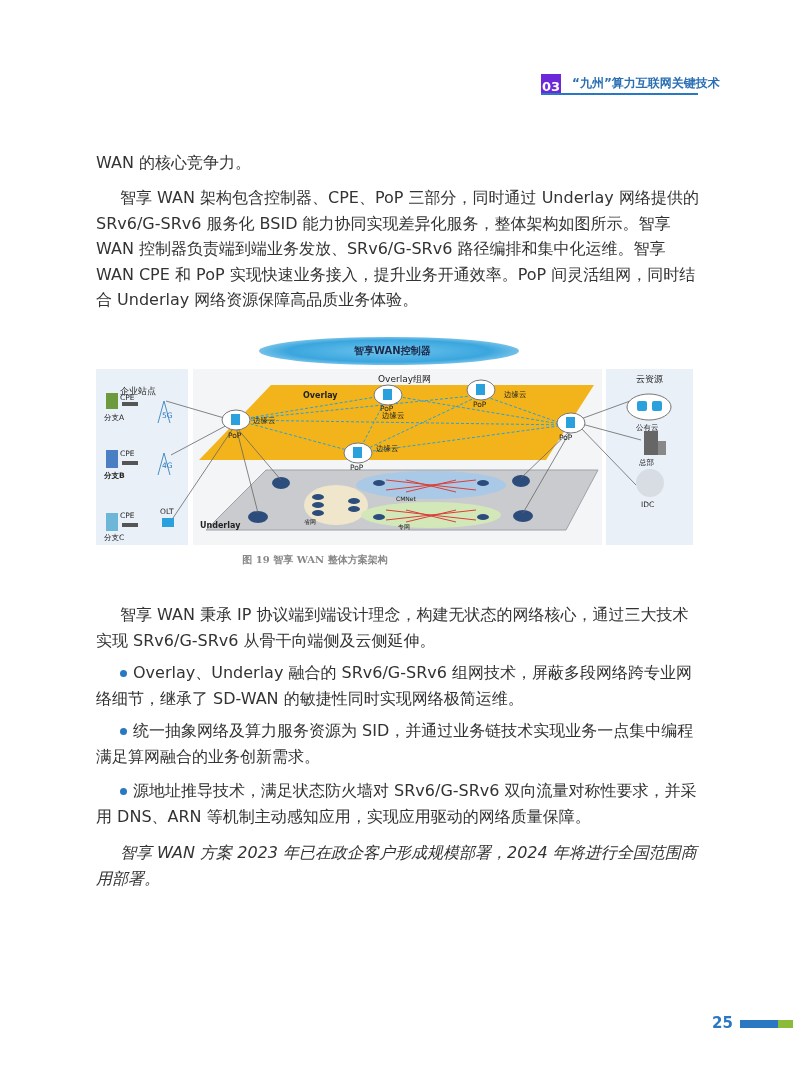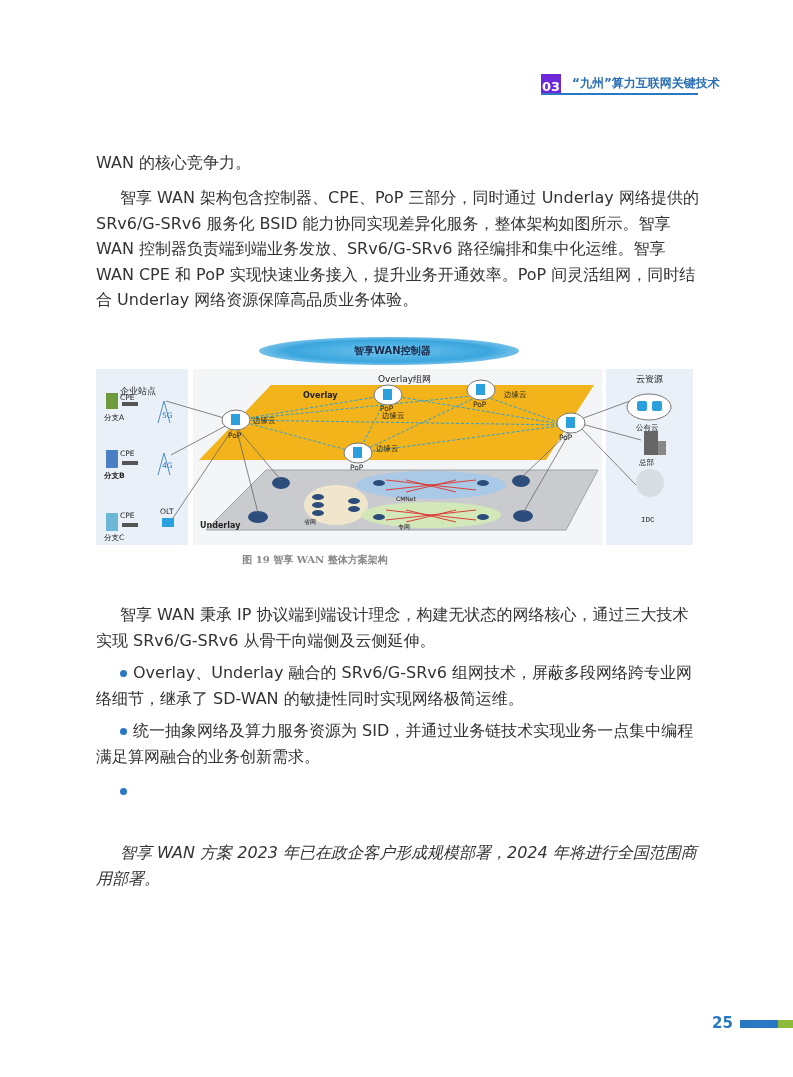--- a/index.html
+++ b/index.html
@@ -179,26 +179,26 @@
   <div class="lbl-sm" style="left:280px;top:109px;">边缘云</div>
   <div class="lbl-sm" style="left:463px;top:98px;">PoP</div>
   <div class="lbl-b" style="left:104px;top:186px;">Underlay</div>
   <div class="lbl-sm" style="left:208px;top:183px;font-size:6px;">省网</div>
   <div class="lbl-sm" style="left:300px;top:160px;font-size:6px;">CMNet</div>
   <div class="lbl-sm" style="left:302px;top:188px;font-size:6px;">专网</div>
 
   <div class="lbl" style="left:540px;top:38px;">云资源</div>
   <div class="lbl-sm" style="left:540px;top:88px;">公有云</div>
   <div class="lbl-sm" style="left:543px;top:123px;">总部</div>
-  <div class="lbl-sm" style="left:545px;top:181px;font-family:Liberation Mono, monospace;">IDC</div>
+  <div class="lbl-sm" style="left:545px;top:165px;">IDC</div>
 </div>
 
 <div class="caption">图 19 智享 WAN 整体方案架构</div>
 
 <div class="para indent" style="top:602px;">智享 WAN 秉承 IP 协议端到端设计理念，构建无状态的网络核心，通过三大技术实现 SRv6/G-SRv6 从骨干向端侧及云侧延伸。</div>
 <div class="para indent" style="top:660px;"><span class="bullet-dot"></span><span>Overlay、Underlay 融合的 SRv6/G-SRv6 组网技术，屏蔽多段网络跨专业网络细节，继承了 SD-WAN 的敏捷性同时实现网络极简运维。</span></div>
 <div class="para indent" style="top:718px;"><span class="bullet-dot"></span><span>统一抽象网络及算力服务资源为 SID，并通过业务链技术实现业务一点集中编程满足算网融合的业务创新需求。</span></div>
-<div class="para indent" style="top:778px;"><span class="bullet-dot"></span></div>
+<div class="para indent" style="top:778px;"><span class="bullet-dot"></span><span>源地址推导技术，满足状态防火墙对 SRv6/G-SRv6 双向流量对称性要求，并采用 DNS、ARN 等机制主动感知应用，实现应用驱动的网络质量保障。</span></div>
 <div class="para indent" style="top:840px;font-style:italic;">智享 WAN 方案 2023 年已在政企客户形成规模部署，2024 年将进行全国范围商用部署。</div>
 
 <div class="page-num">25</div>
 <div class="bar-blue"></div>
 <div class="bar-green"></div>
 
 </body></html>

